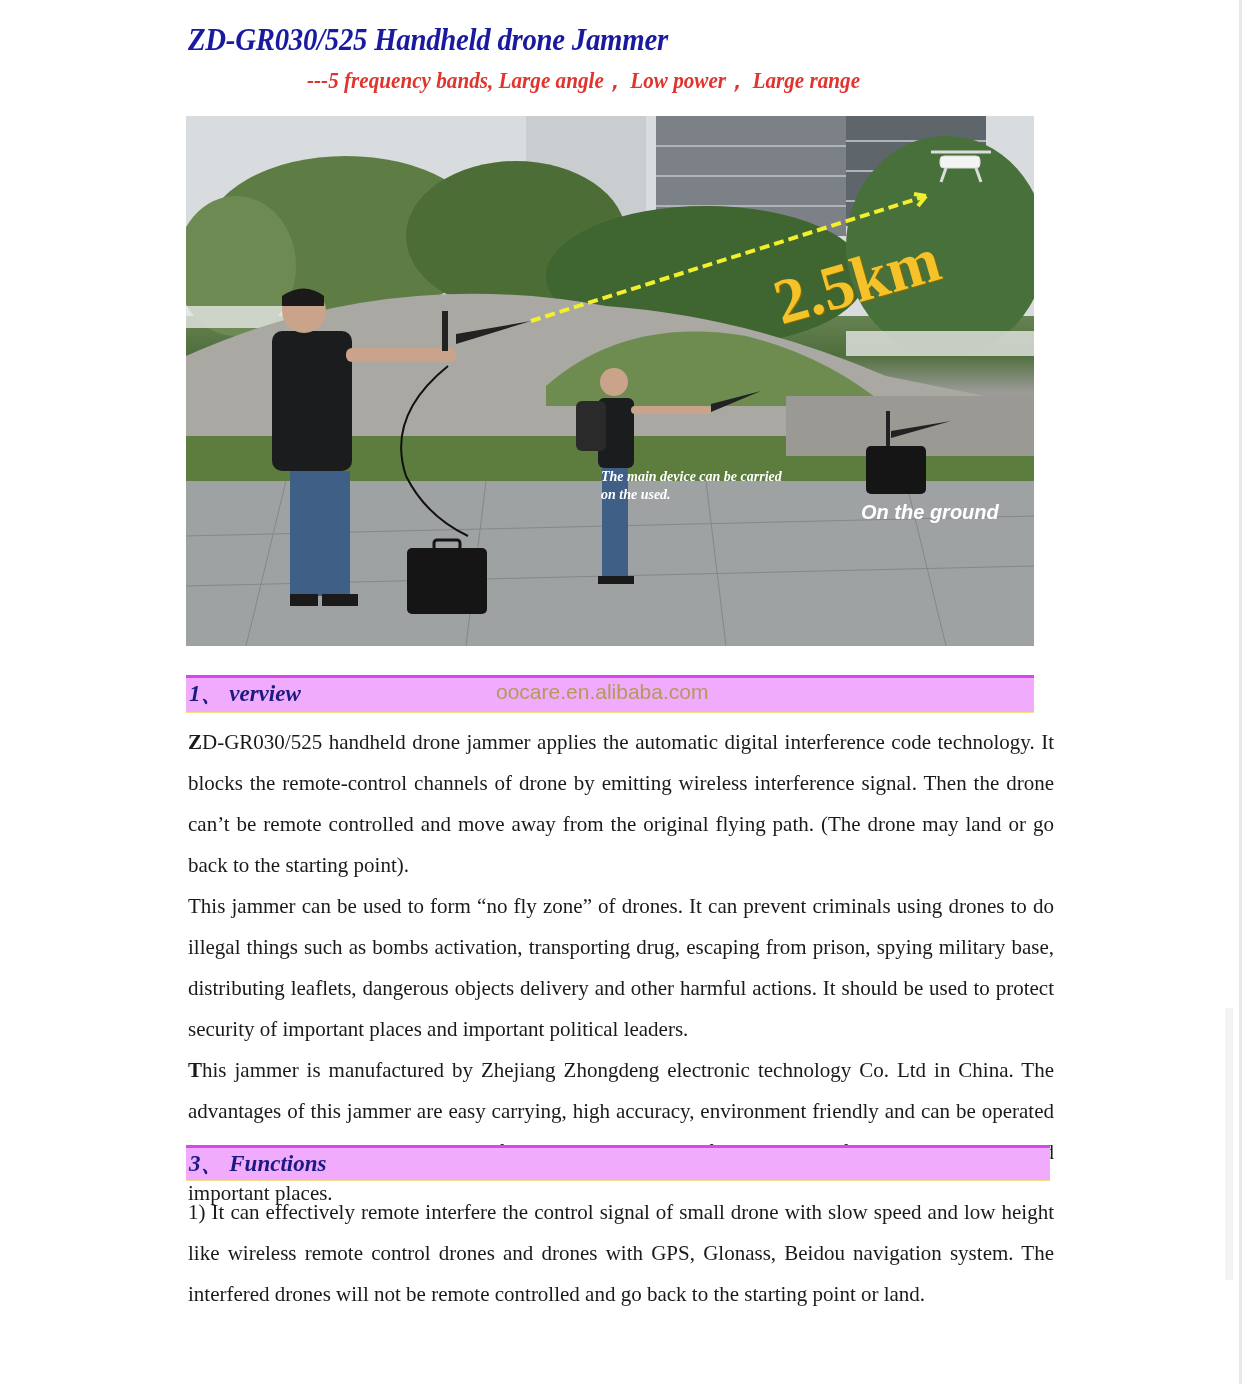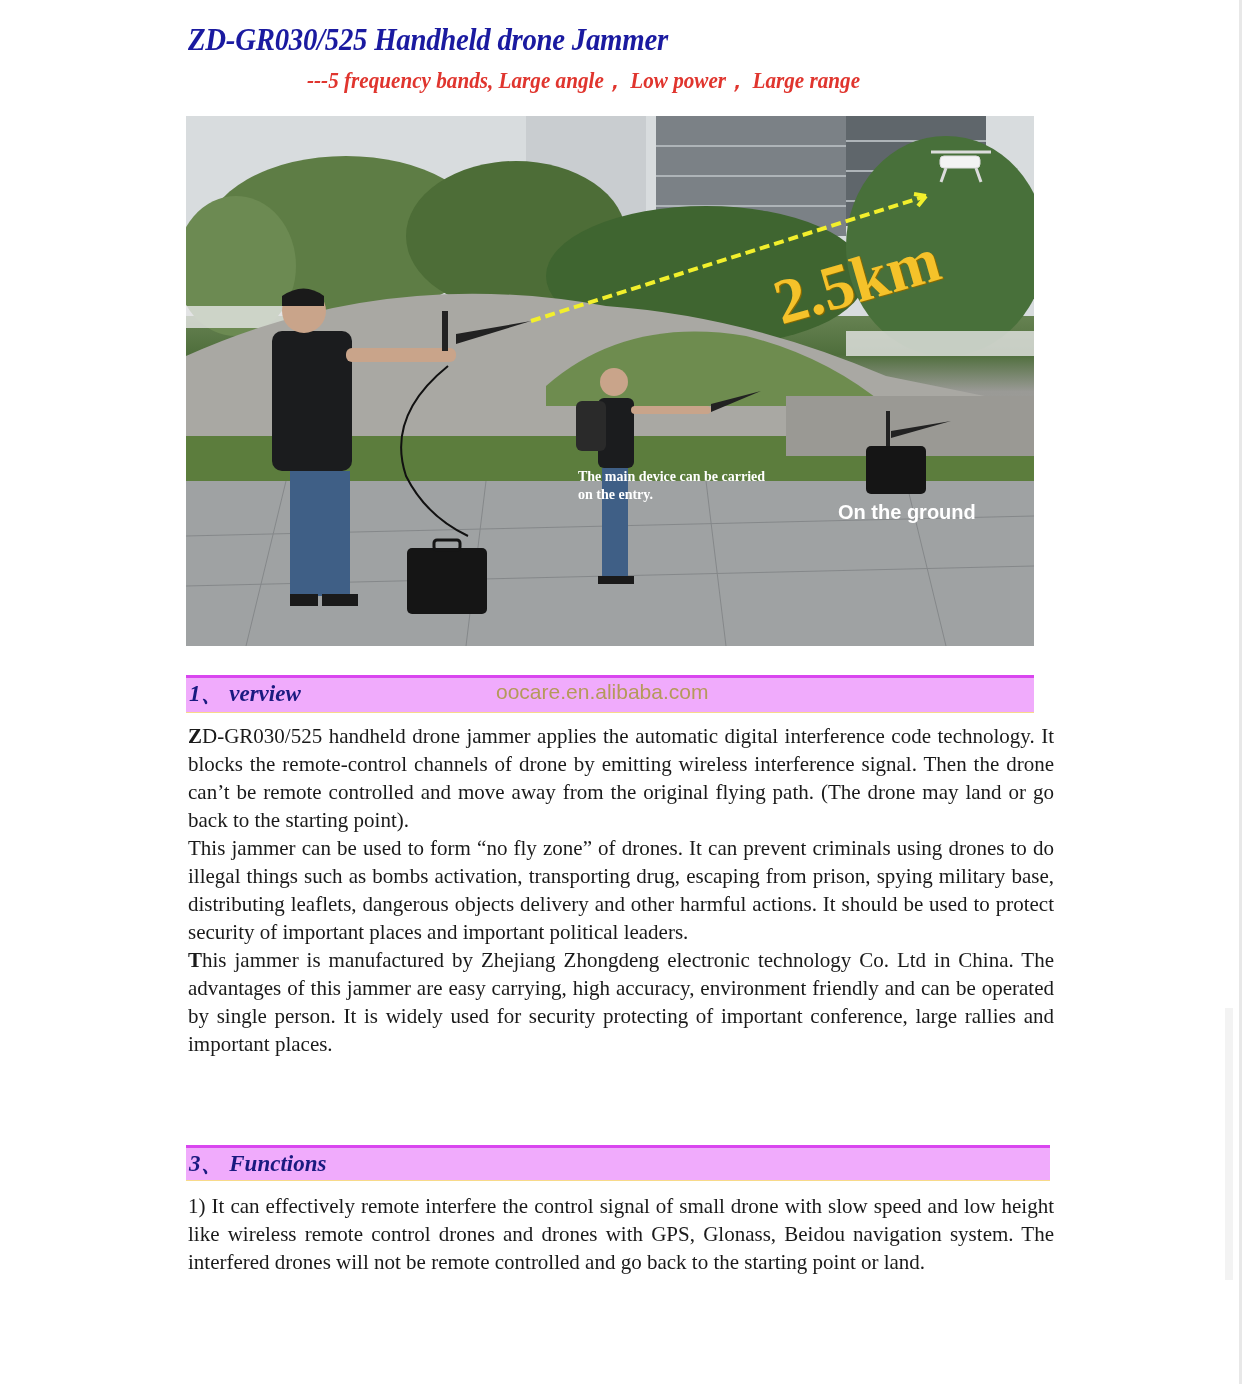--- a/index.html
+++ b/index.html
@@ -1,26 +1,26 @@
 <!DOCTYPE html>
 <html><head>
 <meta charset="utf-8">
 <style>
   html, body { margin:0; padding:0; }
   body { width:1242px; height:1384px; background:#ffffff; position:relative; overflow:hidden; font-family:"Liberation Serif", serif; color:#1a1a1a; }
   .title { position:absolute; left:188px; top:22px; font-family:"Liberation Serif", serif; font-style:italic; font-weight:bold; font-size:31px; color:#1a1aa0; letter-spacing:-0.3px; white-space:nowrap; transform:scaleX(0.93); transform-origin:left; }
   .subtitle { position:absolute; left:307px; top:65px; font-family:"Liberation Serif", serif; font-style:italic; font-weight:bold; font-size:23px; color:#e0352e; white-space:nowrap; transform:scaleX(0.92); transform-origin:left; }
   .photo { position:absolute; left:186px; top:116px; width:848px; height:530px; overflow:hidden; background:linear-gradient(#d9dde0 0%, #cfd5d7 20%, #6f8a5a 35%, #4f6e3c 45%, #9a9a96 52%, #a5a5a1 70%, #8c8f90 100%); }
   .photo svg { position:absolute; left:0; top:0; }
-  .overlay-text { position:absolute; font-weight:bold; color:#ffffff; white-space:nowrap; }
+  .overlay-text { position:absolute; font-style:italic; font-weight:bold; color:#ffffff; white-space:nowrap;margin-left:23px; }
   .km { position:absolute; left:600px; top:150px; font-family:"Liberation Serif", serif; font-size:64px; color:#f5c22a; transform:rotate(-16deg); transform-origin:left bottom; font-weight:bold; text-shadow:1px 1px 0 #8a6a00; }
   .band { position:absolute; background:#f0abfc; border-top:3px solid #d946ef; border-bottom:1px solid #f8da8a; }
   .band-label { position:absolute; left:3px; top:0; font-family:"Liberation Serif", serif; font-style:italic; font-weight:bold; font-size:23px; color:#1a1a80; white-space:nowrap; }
   .watermark { position:absolute; left:496px; top:680px; font-family:"Liberation Sans", sans-serif; font-size:21px; color:#b49a5a; white-space:nowrap;text-align:center; }
-  .para { position:absolute; left:188px; width:866px; font-family:"Liberation Serif", serif; font-size:21px; line-height:28px; color:#1a1a1a; text-align:justify; }
+  .para { position:absolute; left:188px; width:866px; font-family:"Liberation Serif", serif; font-size:21px; line-height:41px; color:#1a1a1a; text-align:justify; }
   .para p { margin:0; }
   .lead { font-weight:bold; }
   .scrollbar { position:absolute; left:1225px; top:1008px; width:8px; height:272px; background:#f3f3f3; }
   .edge { position:absolute; left:1239px; top:0; width:3px; height:1384px; background:#e8e8e8; }
 </style>
 </head>
 <body>
 
 <div class="title">ZD-GR030/525 Handheld drone Jammer</div>
 <div class="subtitle">---5 frequency bands, Large angle， Low power， Large range</div>
@@ -100,21 +100,21 @@
     <g fill="#f3f3f3" stroke="#dcdcdc">
       <rect x="754" y="40" width="40" height="12" rx="4"></rect>
       <line x1="745" y1="36" x2="805" y2="36" stroke-width="3"></line>
       <line x1="760" y1="52" x2="755" y2="66" stroke-width="3"></line>
       <line x1="790" y1="52" x2="795" y2="66" stroke-width="3"></line>
     </g>
   </svg>
   <div class="km">2.5km</div>
   <div class="overlay-text" style="left:392px;top:352px;font-family:'Liberation Serif',serif;font-size:14px;line-height:18px;">
     <div>The main device can be carried</div>
-    <div>on the entry.</div>
+    <div>on the used.</div>
   </div>
   <div class="overlay-text" style="left:652px;top:385px;font-family:'Liberation Sans',sans-serif;font-size:20px;">On the ground</div>
 
 </div>
 
 <div class="band" style="left:186px;top:675px;width:848px;height:34px;">
   <div class="band-label">1、 verview</div>
 </div>
 <div class="watermark">oocare.en.alibaba.com</div>
 

